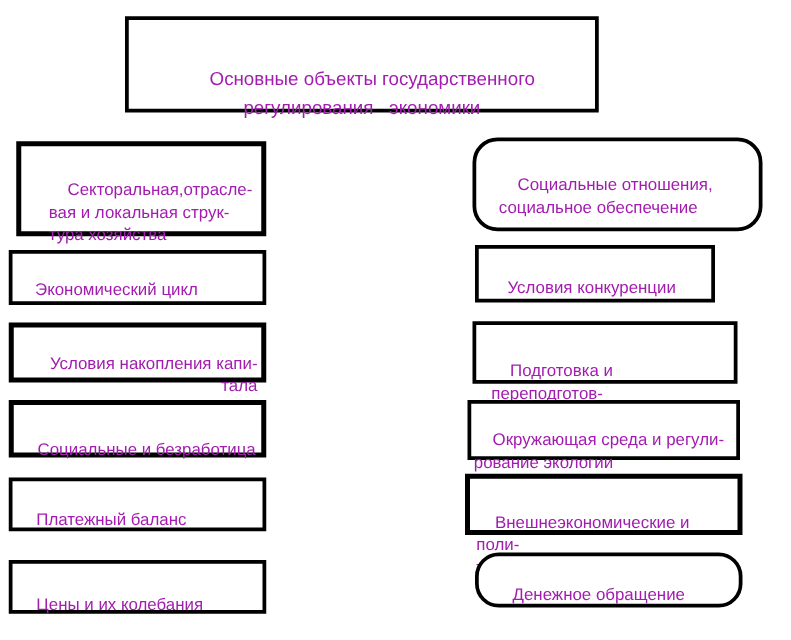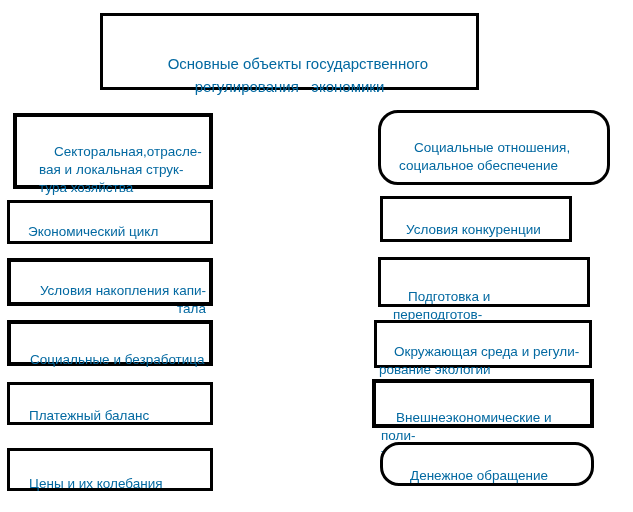--- a/index.html
+++ b/index.html
@@ -6,21 +6,21 @@
     margin: 0;
     padding: 0;
     background: #ffffff;
   }
   .canvas {
     position: relative;
     width: 633px;
     height: 512px;
     background: #ffffff;
     font-family: "Liberation Sans", sans-serif;
-    color: #0369a1;
+    color: #a21caf;
     text-decoration: underline;
   }
   .box {
     position: absolute;
     box-sizing: border-box;
     background: #ffffff;
     border: 3px solid #000000;
     font-size: 13.5px;
     line-height: 18px;
     white-space: pre-wrap;

